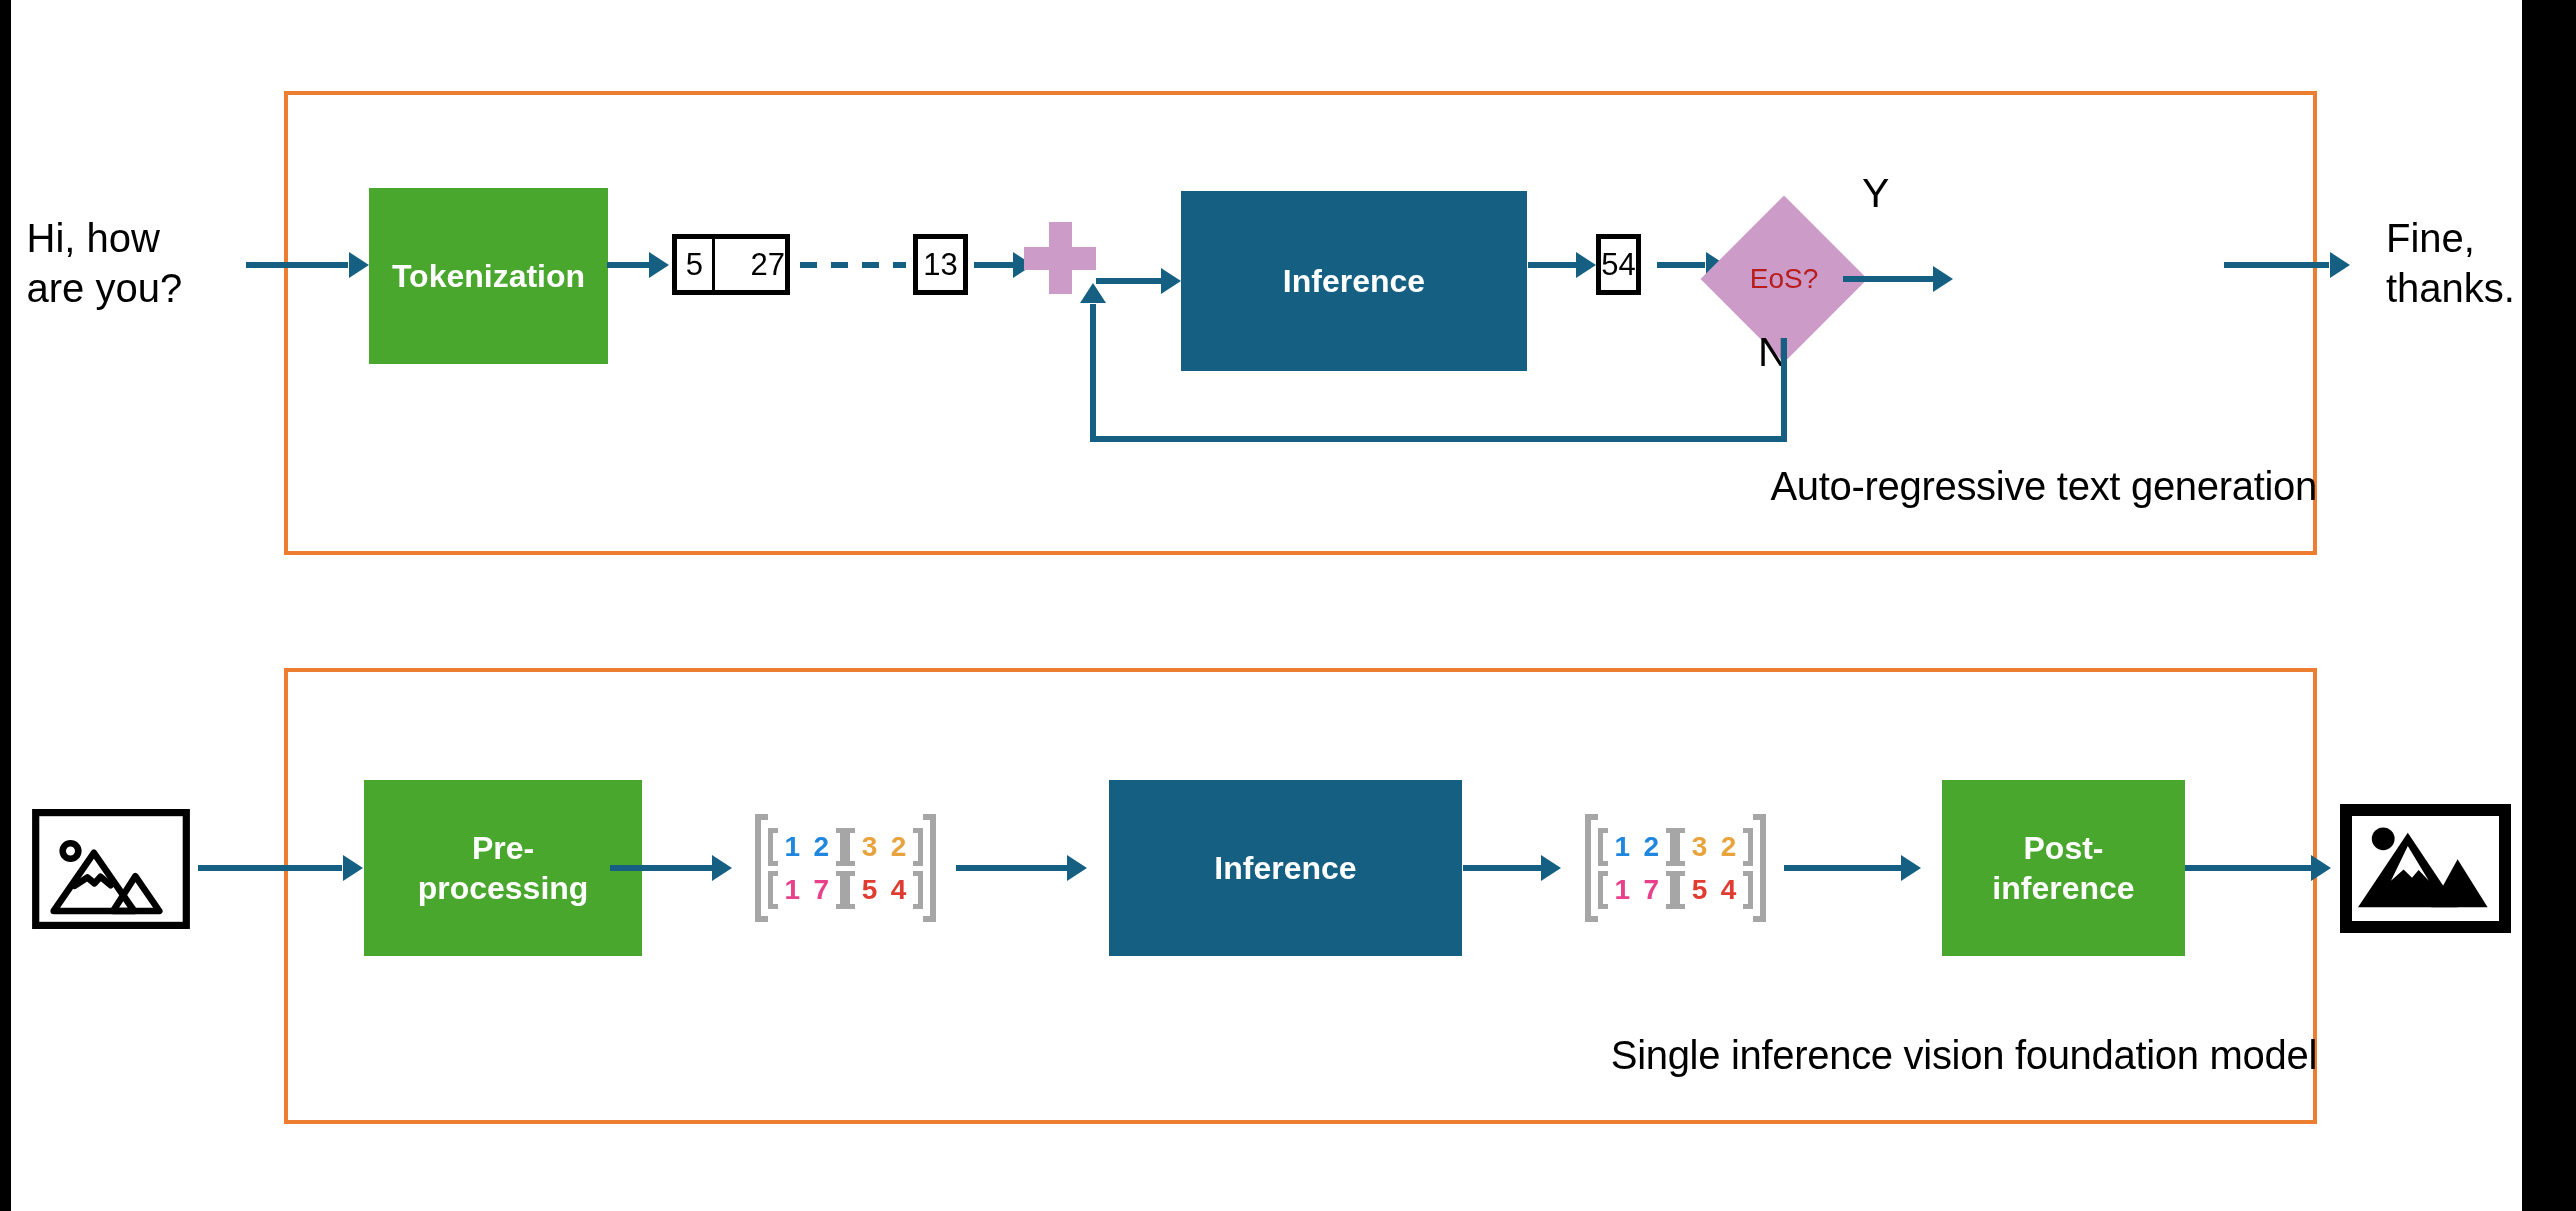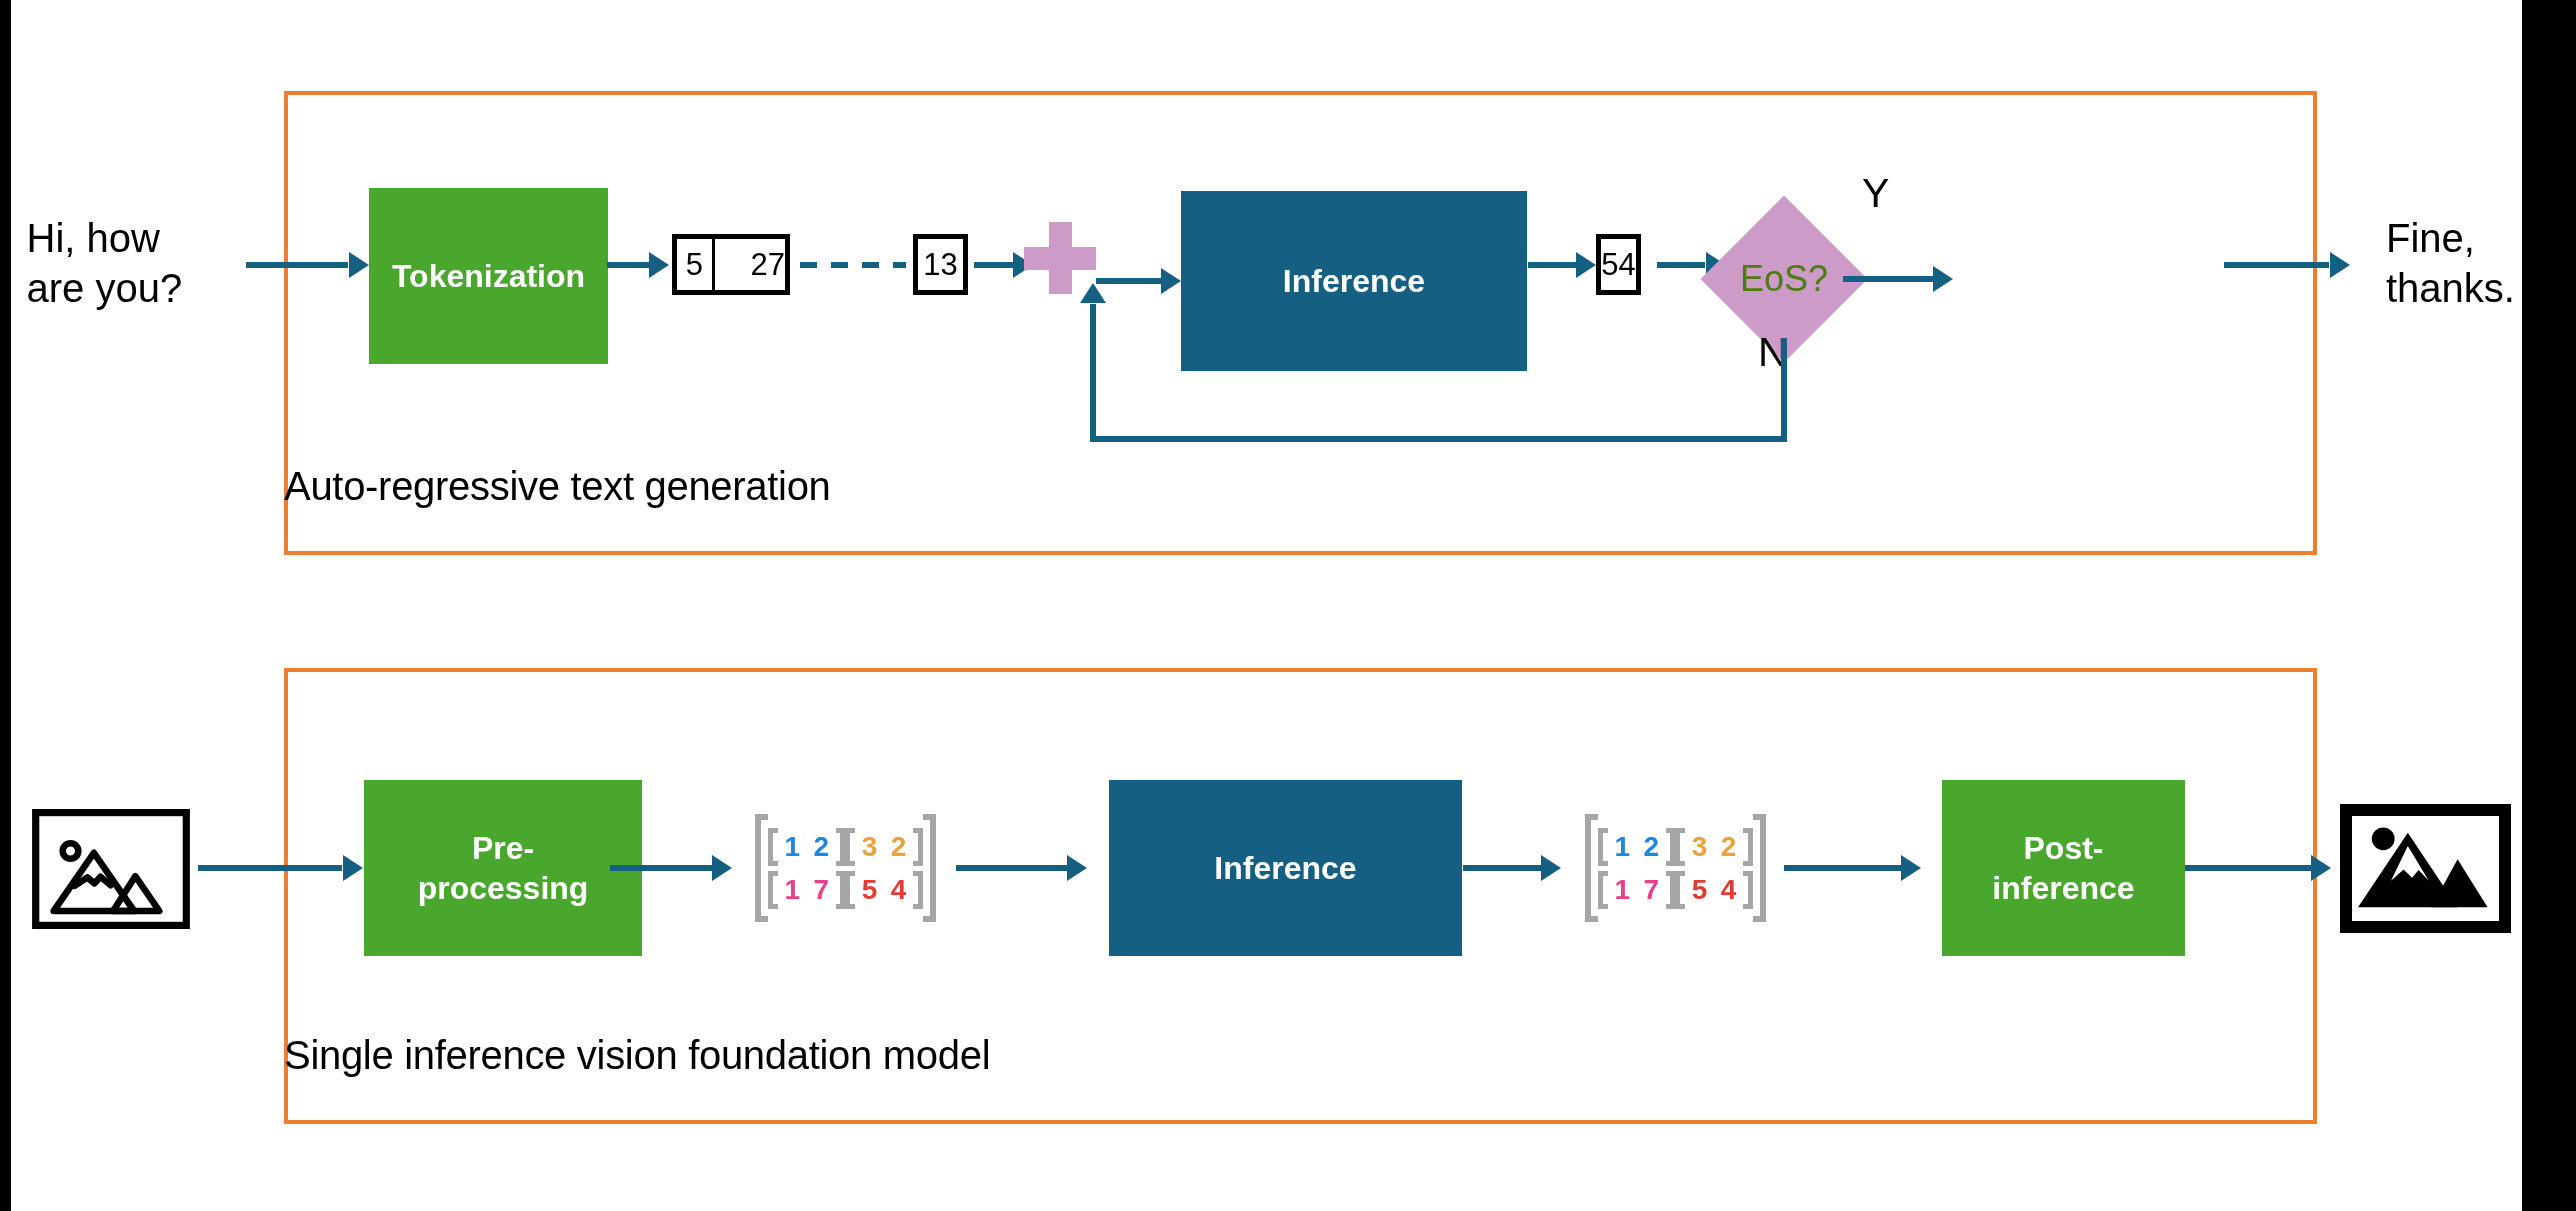--- a/index.html
+++ b/index.html
@@ -18,21 +18,21 @@
     position:absolute;
     border:4.2px solid #ED7D31;
     background:transparent;
     box-sizing:border-box;
   }
   #panel-text{left:284px;top:91px;width:2033px;height:464px;}
   #panel-vision{left:284px;top:668px;width:2033px;height:456px;}
 
   .caption{
     position:absolute;
-    text-align:left;
+    text-align:right;
     color:#000;
     font-size:40px;
     font-weight:400;
     white-space:nowrap;
     letter-spacing:-0.3px;
   }
   #caption-text{left:284px;top:464px;width:2033px;}
   #caption-vision{left:284px;top:1033px;width:2033px;}
 
   .io-text{
@@ -121,21 +121,21 @@
 
   .diamond{
     position:absolute;
     width:118px;height:118px;
     background:#CD9BC8;
     transform:rotate(45deg);
   }
   .diamond-label{
     position:absolute;
     display:flex;align-items:center;justify-content:center;
-    color:#4d7c0f;font-size:36px;
+    color:#b91c1c;font-size:28px;
     pointer-events:none;
   }
   #eos-diamond{left:1725px;top:220px;}
   #eos-label{left:1725px;top:220px;width:118px;height:118px;}
 
   .branch-label{
     position:absolute;color:#000;font-size:41px;font-weight:400;
   }
   #label-Y{left:1862px;top:170px;}
   #label-N{left:1758px;top:329px;}

